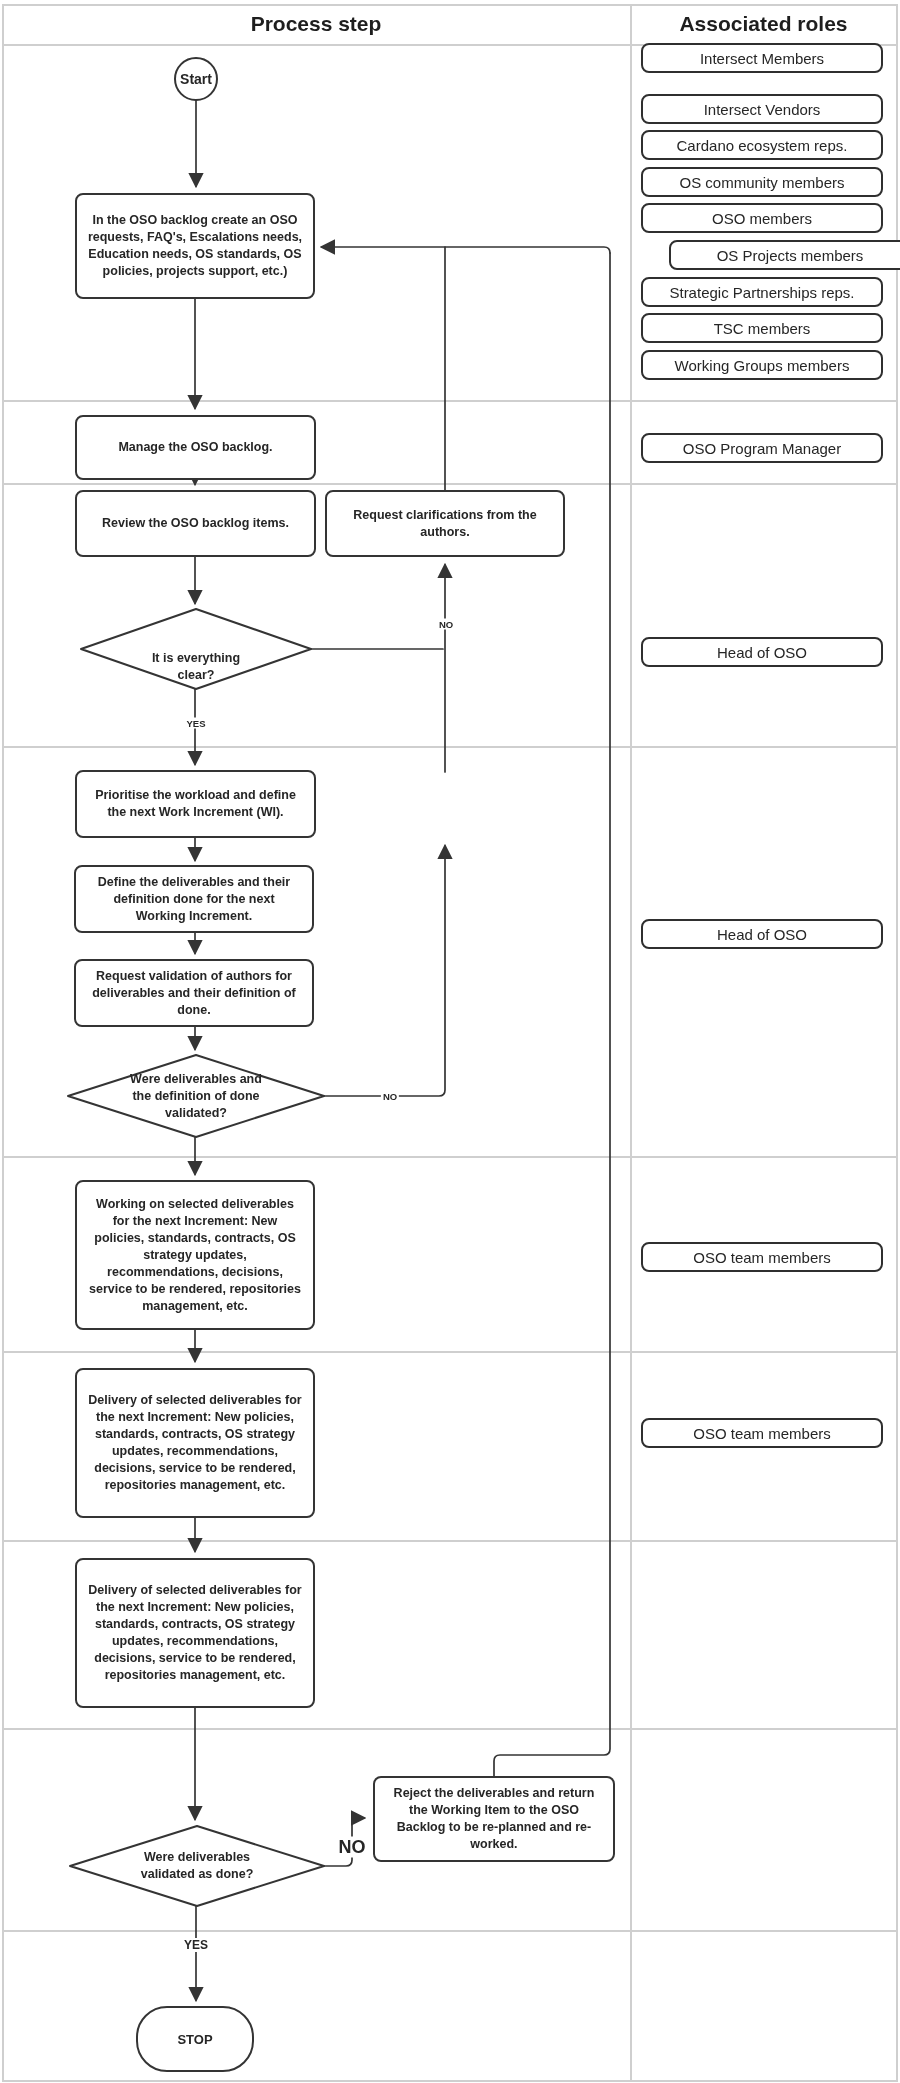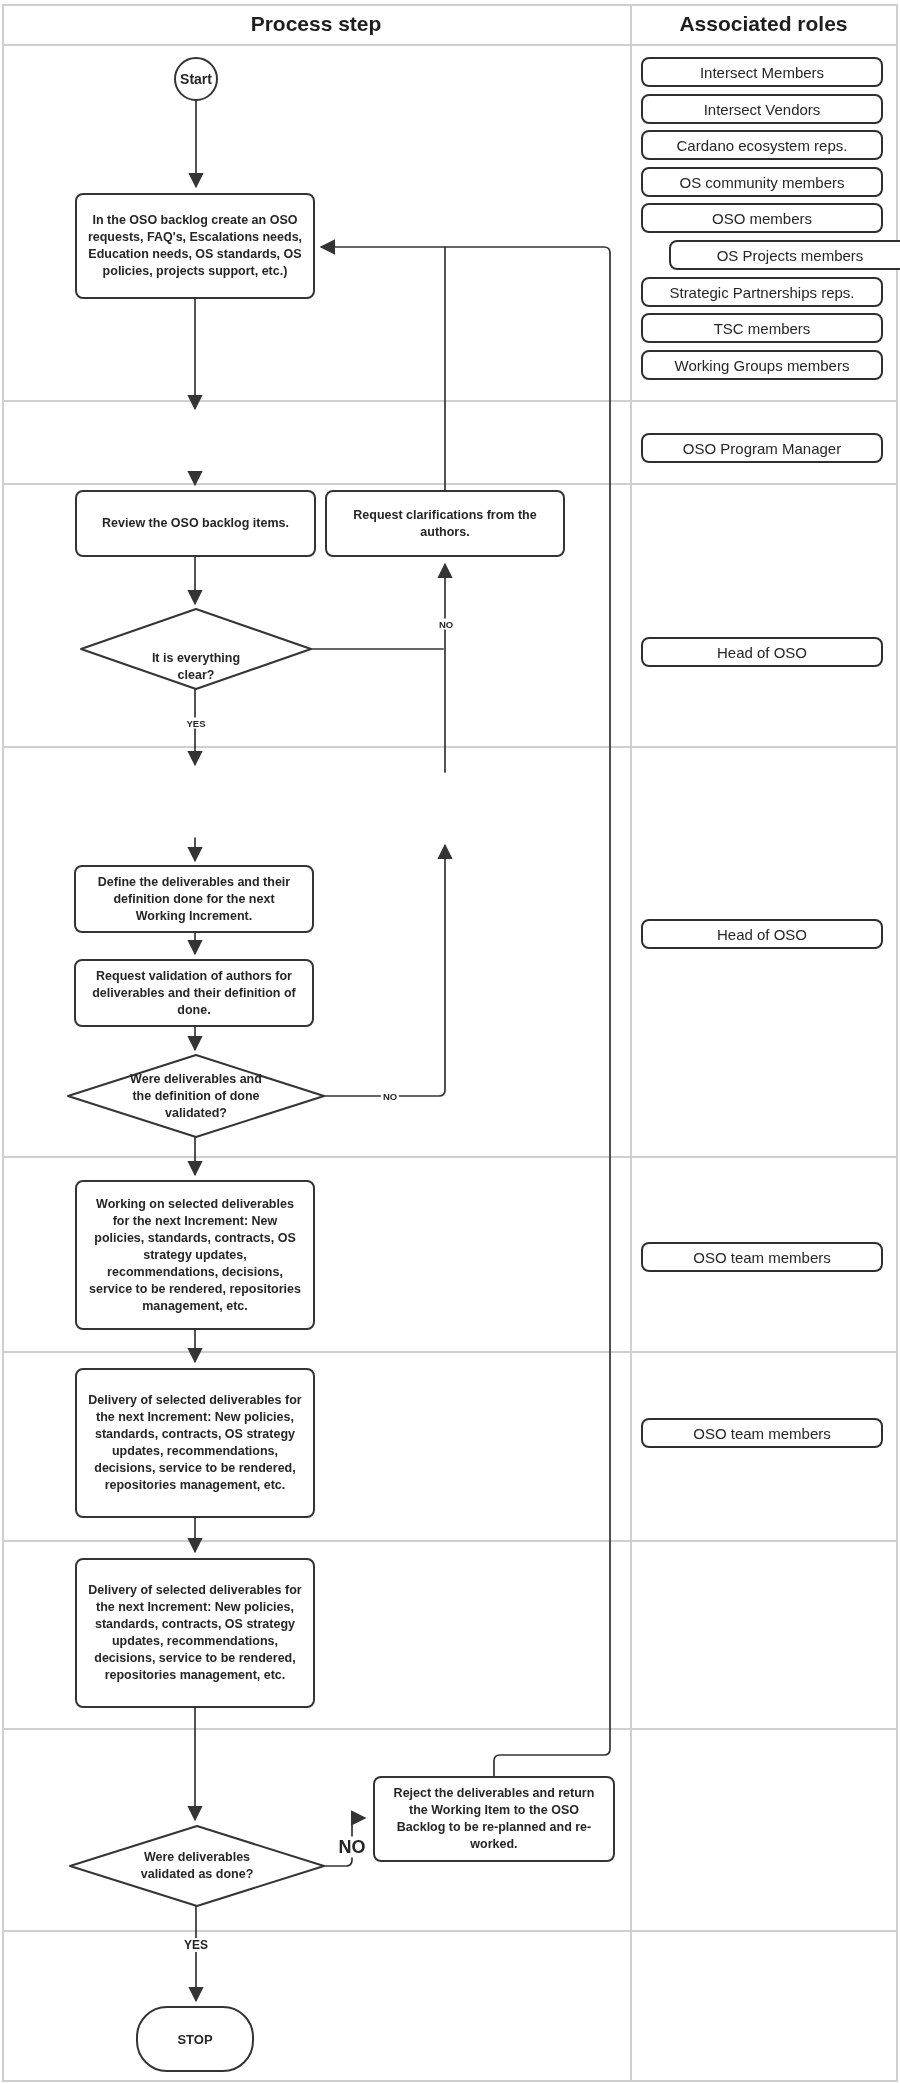--- a/index.html
+++ b/index.html
@@ -82,23 +82,26 @@
       <polygon points="68,1096 196,1055 324,1096 196,1137"></polygon>
       <polygon points="70,1866 197,1826 324,1866 197,1906"></polygon>
       <rect x="137" y="2007" width="116" height="64" rx="30" ry="30"></rect>
     </g>
   </svg>
 
   <div class="node" style="left:75px;top:193px;width:240px;height:106px;">In the OSO backlog create an OSO
 requests, FAQ's, Escalations needs,
 Education needs, OS standards, OS
 policies, projects support, etc.)</div>
+  <div class="node" style="left:75px;top:415px;width:241px;height:65px;">Manage the OSO backlog.</div>
   <div class="node" style="left:75px;top:490px;width:241px;height:67px;">Review the OSO backlog items.</div>
   <div class="node" style="left:325px;top:490px;width:240px;height:67px;">Request clarifications from the
 authors.</div>
+  <div class="node" style="left:75px;top:770px;width:241px;height:68px;">Prioritise the workload and define
+the next Work Increment (WI).</div>
   <div class="node" style="left:74px;top:865px;width:240px;height:68px;">Define the deliverables and their
 definition done for the next
 Working Increment.</div>
   <div class="node" style="left:74px;top:959px;width:240px;height:68px;">Request validation of authors for
 deliverables and their definition of
 done.</div>
   <div class="node" style="left:75px;top:1180px;width:240px;height:150px;">Working on selected deliverables
 for the next Increment: New
 policies, standards, contracts, OS
 strategy updates,
@@ -131,21 +134,21 @@
   <div class="dlabel" style="left:197px;top:1866px;width:160px;">Were deliverables
 validated as done?</div>
   <div class="dlabel" style="left:195px;top:2039px;font-size:13px;">STOP</div>
 
   <div class="edge-label lbl-small" style="left:196px;top:723px;">YES</div>
   <div class="edge-label lbl-small" style="left:446px;top:624px;">NO</div>
   <div class="edge-label lbl-small" style="left:390px;top:1096px;">NO</div>
   <div class="edge-label" style="left:352px;top:1847px;font-size:18px;">NO</div>
   <div class="edge-label" style="left:196px;top:1945px;font-size:12px;">YES</div>
 
-  <div class="role" style="top:57px;">Intersect Members</div>
+  <div class="role" style="top:43px;">Intersect Members</div>
   <div class="role" style="top:94px;">Intersect Vendors</div>
   <div class="role" style="top:130px;">Cardano ecosystem reps.</div>
   <div class="role" style="top:167px;">OS community members</div>
   <div class="role" style="top:203px;">OSO members</div>
   <div class="role" style="top:240px;margin-left:28px;">OS Projects members</div>
   <div class="role" style="top:277px;">Strategic Partnerships reps.</div>
   <div class="role" style="top:313px;">TSC members</div>
   <div class="role" style="top:350px;">Working Groups members</div>
   <div class="role" style="top:433px;">OSO Program Manager</div>
   <div class="role" style="top:637px;">Head of OSO</div>

